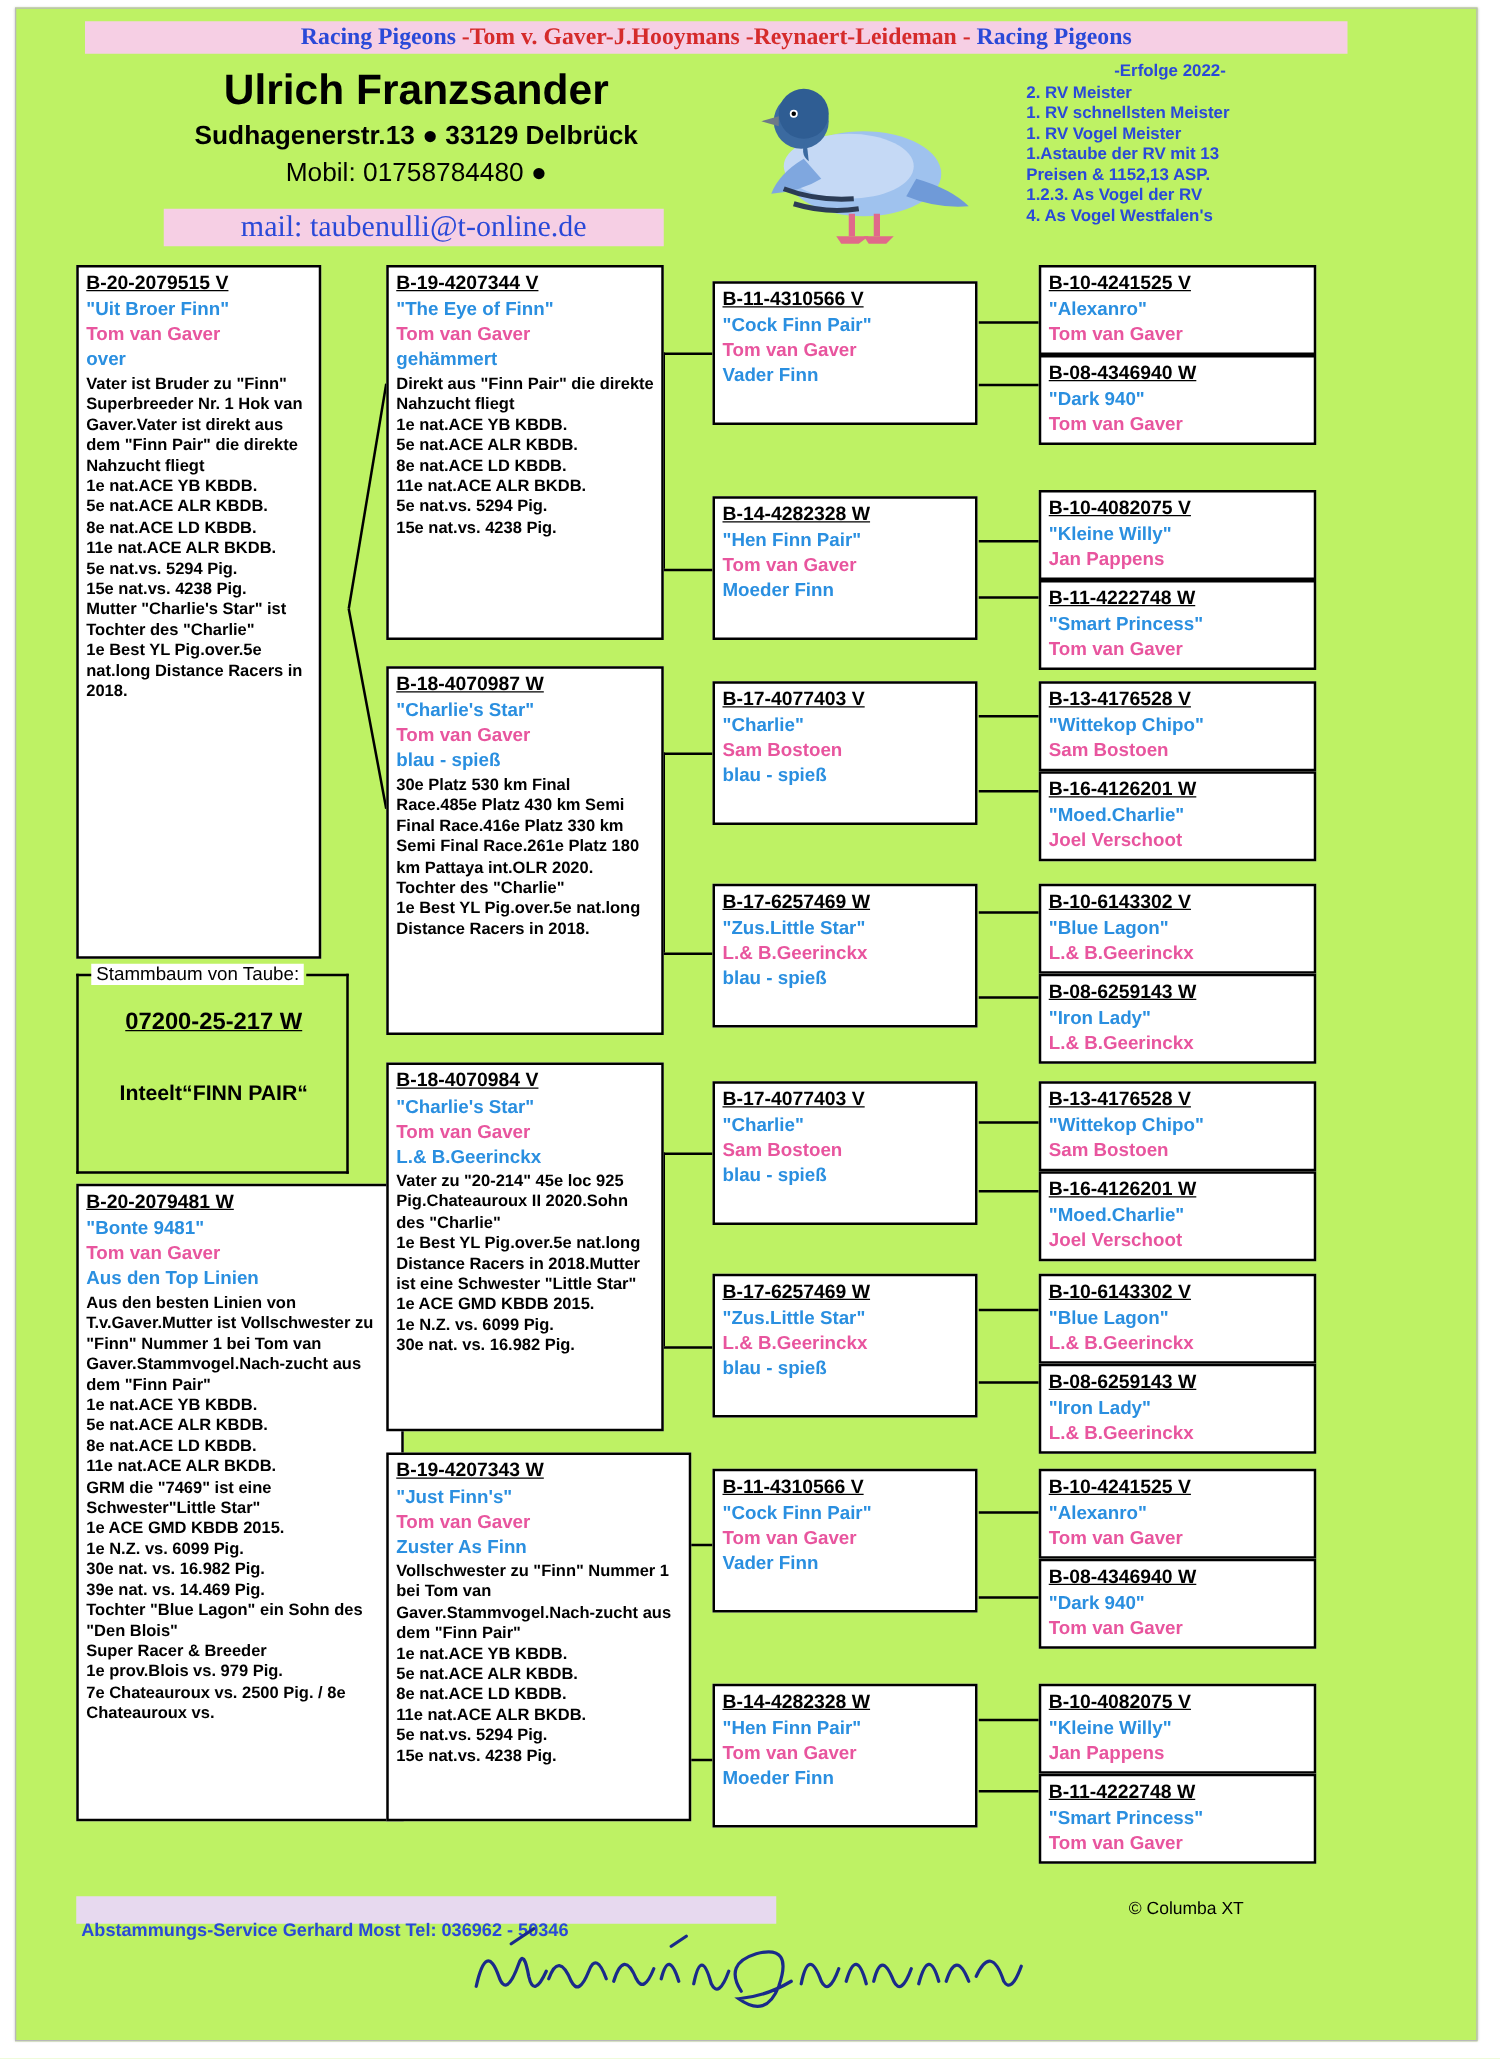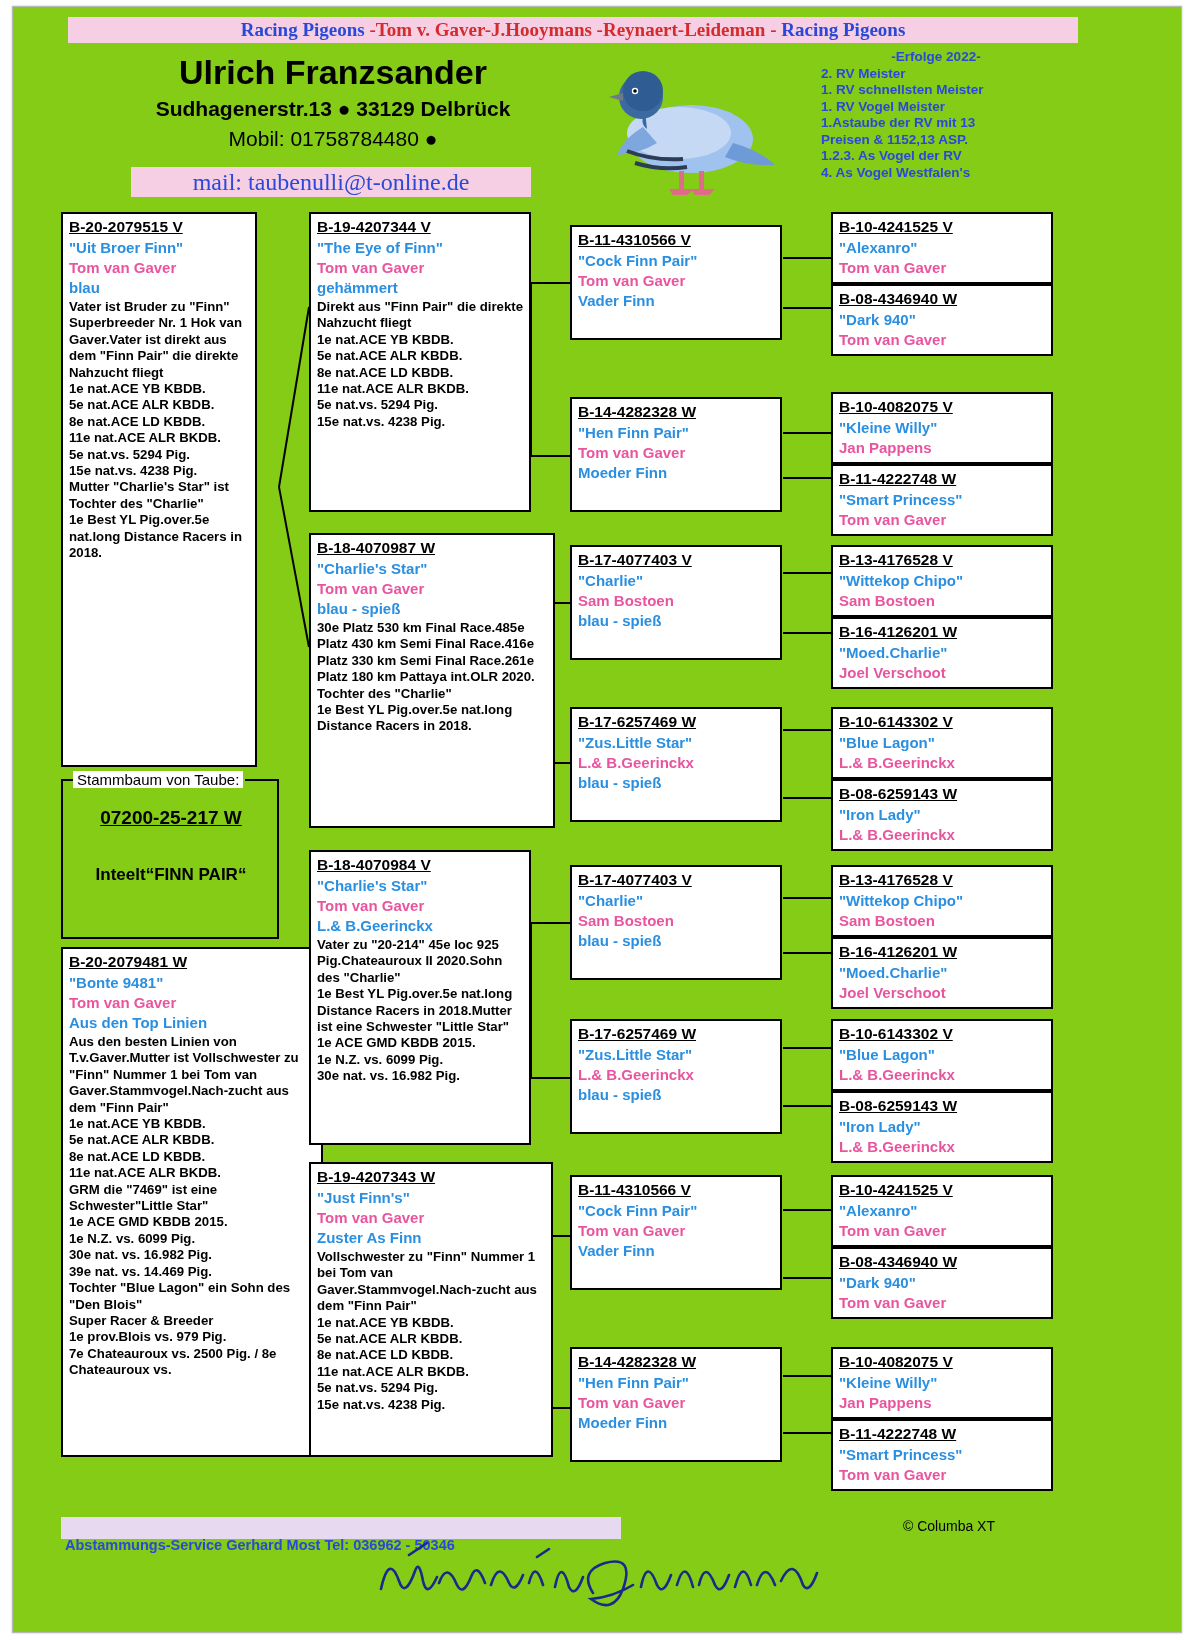--- a/index.html
+++ b/index.html
@@ -6,21 +6,21 @@
   body{
     width:1200px;height:1647px;
     background:#ffffff;
     font-family:"Liberation Sans", sans-serif;
     position:relative;
     overflow:hidden;
   }
   .page{
     position:absolute;
     left:12px;top:6px;width:1168px;height:1625px;
-    background:#84cc16;
+    background:#bef264;
     border:1px solid #b9b9b9;
     box-shadow:0 0 2px rgba(0,0,0,.25);
     overflow:hidden;
   }
 
   
   .banner{
     position:absolute;left:55px;top:10px;width:1010px;height:26px;
     background:#f6cfe4;
     text-align:center;
@@ -209,21 +209,21 @@
     <line x1="266" y1="480" x2="296" y2="300" stroke="#000" stroke-width="2"></line>
     <line x1="266" y1="480" x2="296" y2="640" stroke="#000" stroke-width="2"></line>
     <line x1="266" y1="1140" x2="296" y2="980" stroke="#000" stroke-width="2"></line>
     <line x1="266" y1="1140" x2="296" y2="1290" stroke="#000" stroke-width="2"></line>
   </svg>
 
   <div class="box" style="left:48px;top:205px;width:196px;height:555px;">
     <div class="ring">B-20-2079515 V</div>
     <div class="nm">"Uit Broer Finn"</div>
     <div class="br">Tom van Gaver</div>
-    <div class="cl">blau</div>
+    <div class="cl">over</div>
     <div class="txt" style="white-space:pre-line;">Vater ist Bruder zu "Finn" Superbreeder Nr. 1 Hok van Gaver.Vater ist direkt aus dem "Finn Pair" die direkte Nahzucht fliegt
 1e   nat.ACE YB  KBDB.
 5e   nat.ACE ALR KBDB.
 8e   nat.ACE LD   KBDB.
 11e nat.ACE ALR BKDB.
 5e  nat.vs. 5294 Pig.
 15e nat.vs. 4238 Pig.
 Mutter "Charlie's Star" ist Tochter des "Charlie"
 1e Best YL Pig.over.5e nat.long Distance Racers in 2018.</div>
   </div>
@@ -263,21 +263,21 @@
     <div class="cl">gehämmert</div>
     <div class="txt" style="white-space:pre-line;">Direkt aus "Finn Pair" die direkte Nahzucht fliegt
 1e   nat.ACE YB  KBDB.
 5e   nat.ACE ALR KBDB.
 8e   nat.ACE LD   KBDB.
 11e nat.ACE ALR BKDB.
 5e  nat.vs. 5294 Pig.
 15e nat.vs. 4238 Pig.</div>
   </div>
 
-  <div class="box" style="left:296px;top:526px;width:246px;height:295px;">
+  <div class="box" style="left:296px;top:526px;width:222px;height:295px;">
     <div class="ring">B-18-4070987 W</div>
     <div class="nm">"Charlie's Star"</div>
     <div class="br">Tom van Gaver</div>
     <div class="cl">blau - spieß</div>
     <div class="txt" style="white-space:pre-line;">30e Platz 530 km Final Race.485e Platz 430 km Semi Final Race.416e Platz 330 km Semi Final Race.261e Platz 180 km Pattaya int.OLR 2020.
 Tochter des "Charlie"
 1e Best YL Pig.over.5e nat.long Distance Racers in 2018.</div>
   </div>
 
   <div class="box" style="left:296px;top:843px;width:222px;height:295px;">

